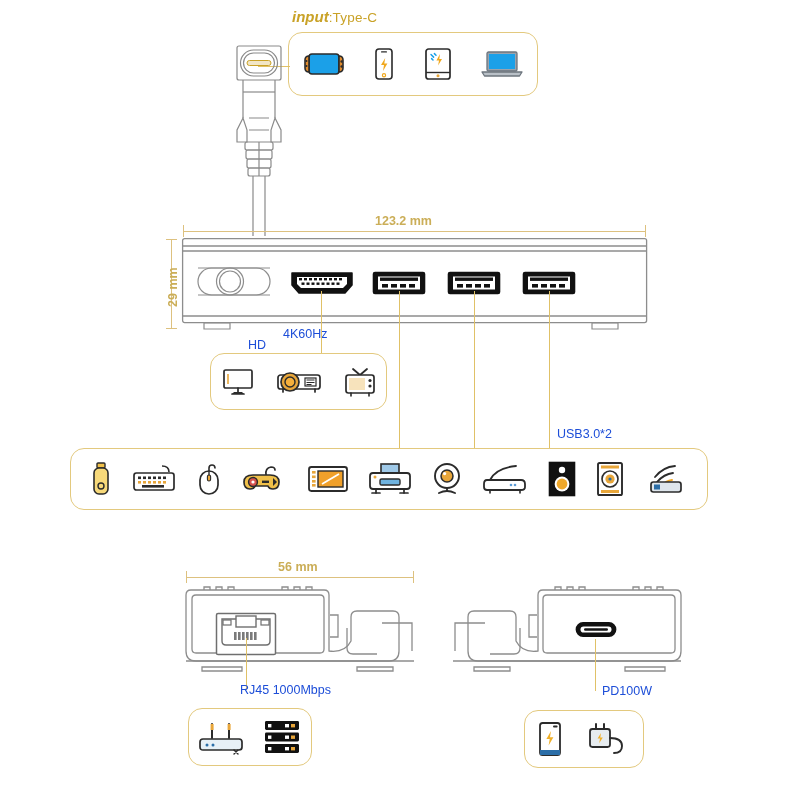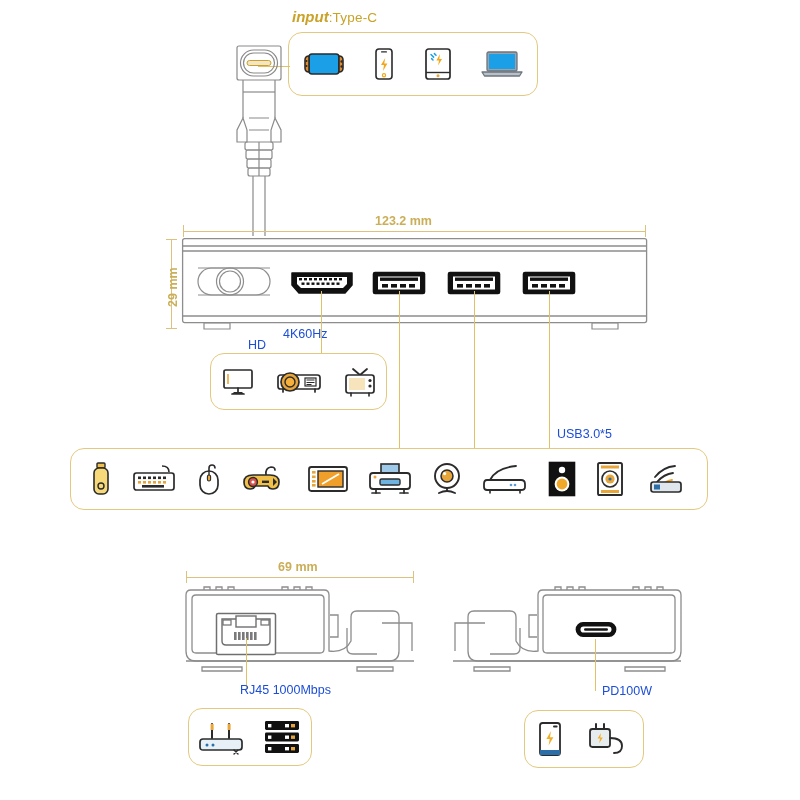--- a/index.html
+++ b/index.html
@@ -263,21 +263,21 @@
         <circle cx="27" cy="20" r="1.6" fill="#2b2b2b"></circle>
         <path d="M8 27 v3 M26 27 v3" stroke="#2b2b2b" stroke-width="1.6" stroke-linecap="round"></path>
       </svg>
     </span>
   </div>
 
   <div class="ln lnv" style="left:399px;top:291px;height:157px;"></div>
   <div class="ln lnv" style="left:474px;top:291px;height:157px;"></div>
   <div class="ln lnv" style="left:549px;top:291px;height:157px;"></div>
 
-  <div class="lbl port" style="left:557px;top:427px;">USB3.0*5</div>
+  <div class="lbl port" style="left:557px;top:427px;">USB3.0*2</div>
 
   <div class="box" style="left:70px;top:448px;width:638px;height:62px;padding:0 10px;box-sizing:border-box;">
 
     <span class="ic">
       <svg width="20" height="36" viewBox="0 0 20 36">
         <rect x="6" y="2" width="8" height="5" rx="1" fill="#f0c04a" stroke="#2b2b2b" stroke-width="1.4"></rect>
         <rect x="3" y="7" width="14" height="26" rx="5" fill="#f7d97a" stroke="#2b2b2b" stroke-width="1.6"></rect>
         <circle cx="10" cy="25" r="3" fill="none" stroke="#2b2b2b" stroke-width="1.4"></circle>
       </svg>
     </span>
@@ -402,21 +402,21 @@
         <path d="M16 23 q5 -5 11 -6" fill="none" stroke="#f0a82a" stroke-width="2" stroke-linecap="round"></path>
         <rect x="6" y="19" width="30" height="10" rx="2.4" fill="#dfe6ec" stroke="#2b2b2b" stroke-width="1.7"></rect>
         <rect x="9" y="21.5" width="6" height="5" fill="#2b6ea8"></rect>
       </svg>
     </span>
   </div>
 
   <div class="dimline h" style="left:186px;top:577px;width:228px;"></div>
   <div class="tick v" style="left:186px;top:571px;height:12px;"></div>
   <div class="tick v" style="left:413px;top:571px;height:12px;"></div>
-  <div class="lbl dim" style="left:278px;top:560px;">69 mm</div>
+  <div class="lbl dim" style="left:278px;top:560px;">56 mm</div>
 
   <div class="abs" style="left:182px;top:583px;">
     <svg width="240" height="92" viewBox="0 0 240 92">
       <g fill="none" stroke="#8d8d8d" stroke-width="1.3">
         <path d="M4 12 q0 -5 5 -5 h133 q5 0 5 5 v56 q16 2 22 -10 v-24 q0 -6 6 -6 h36 q6 0 6 6 v34 q0 10 -10 10 h-193 q-10 0 -10 -10 z"></path>
         <path d="M10 16 q0 -4 4 -4 h124 q4 0 4 4 v50 q0 4 -4 4 h-124 q-4 0 -4 -4 z"></path>
         <path d="M148 32 h8 v22 h-8"></path>
         <path d="M165 45 v20 q0 6 6 6 h24"></path>
         <path d="M200 40 h30 v28"></path>
         <path d="M4 78 h228"></path>

